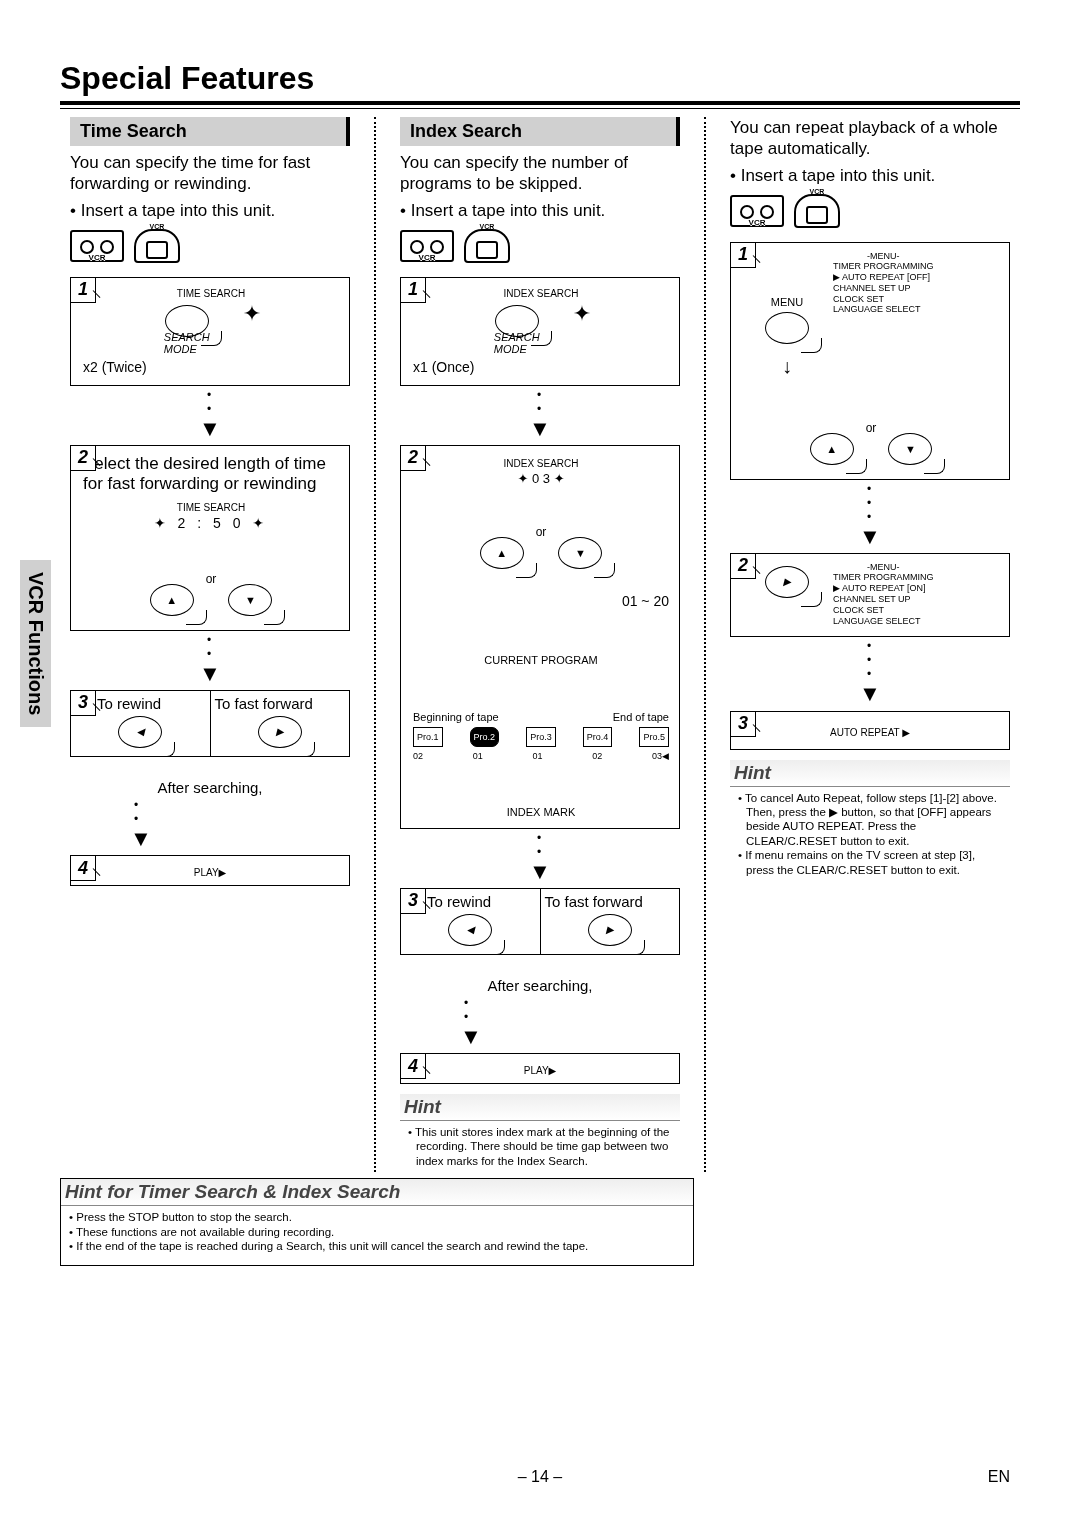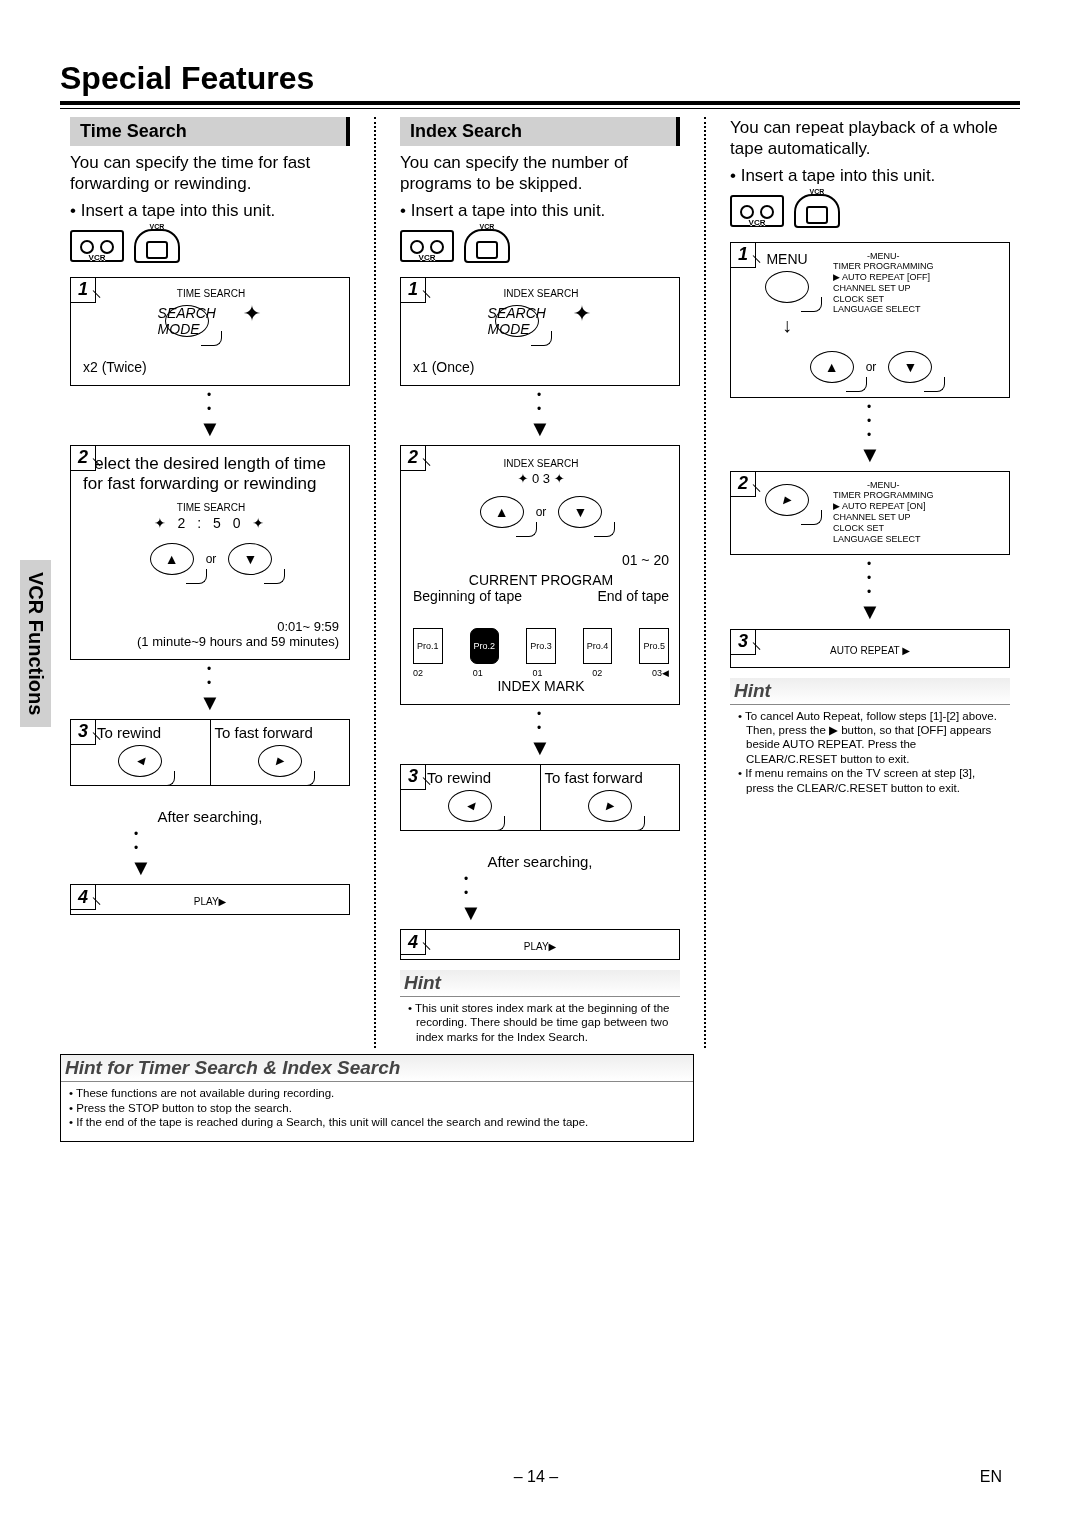--- a/index.html
+++ b/index.html
@@ -26,34 +26,34 @@
   .step-num { position:absolute; left:-1px; top:-1px; width:26px; height:26px; background:#fff; border:1px solid #000; font-style:italic; font-weight:bold; font-size:18px; display:flex; align-items:center; justify-content:center; }
   .step-num::after { content:''; position:absolute; right:-8px; top:50%; width:10px; height:1px; background:#000; transform:rotate(45deg); transform-origin:left center; }
   .step-label-top { text-align:center; font-size:10px; margin:2px 0; }
   .arrow-down { text-align:center; font-size:22px; line-height:0.6; margin:6px 0 2px 0; }
   .arrow-dots { text-align:center; font-size:12px; letter-spacing:2px; margin-top:2px; }
   .hint-header { font-style:italic; font-weight:bold; font-size:19px; color:#444; border-bottom:1px solid #888; padding:2px 4px; background:linear-gradient(to bottom,#eee,#fff); margin-top:10px; }
   .hint-body { font-size:11.5px; line-height:1.25; padding:4px 4px; }
   .hint-body li { margin-left:12px; list-style: none; text-indent:-8px; }
   .hint-body li::before { content:"• "; }
   .side-tab { position:absolute; left:20px; top:560px; writing-mode:vertical-rl; font-weight:bold; font-size:20px; background:#d0d0d0; padding:12px 4px; }
-  .footer { position:absolute; bottom:40px; left:0; right:8px; text-align:center; font-size:16px; }
+  .footer { position:absolute; bottom:40px; left:0; right:0; text-align:center; font-size:16px; }
   .footer .en { position:absolute; right:70px; }
   .btn-draw { width:44px; height:32px; border:1.5px solid #000; border-radius:50%; display:inline-flex; align-items:center; justify-content:center; font-size:10px; position:relative; margin:4px;font-style:italic; }
   .btn-draw::after { content:''; position:absolute; right:-14px; bottom:-10px; width:20px; height:14px; border:1.5px solid #000; border-left:none; border-top:none; border-radius:0 0 8px 0; }
   .or-row { display:flex; align-items:center; justify-content:center; gap:8px; font-size:12px; }
   .small { font-size:10px; }
-  .tiny { font-size:14px; }
+  .tiny { font-size:11px;margin-top:45px; }
   .split-box { display:flex; }
   .split-box > div { flex:1; padding:4px; text-align:center; }
   .split-box > div + div { border-left:1px solid #000; }
   .menu-box { font-size:9px; line-height:1.2; text-align:left; display:inline-block; }
   .menu-box .mtitle { text-align:center; }
   .prog-row { display:flex; justify-content:space-between; font-size:9px; margin-top:4px; }
-  .prog-cell { border:1px solid #000; padding:12px 3px;margin-top:20px; }
+  .prog-cell { border:1px solid #000; padding:4px 3px; }
   .jc { display:flex; justify-content:center; }
   .bottom-hint-box { border:1px solid #000; margin-top:6px; padding-bottom:8px; width:66%; }
 </style>
 </head>
 <body>
 
 <div class="side-tab">VCR Functions</div>
 
 <div class="page">
   <div class="title">Special Features</div>
@@ -93,24 +93,20 @@
         <div style="font-size:17px;">Select the desired length of time for fast forwarding or rewinding</div>
         <div class="step-label-top" style="margin-top:8px;">TIME SEARCH</div>
         <div class="jc">
             <span style="font-size:14px; letter-spacing:4px;">✦ <span>2 : 5 0</span> ✦</span>
           </div>
         <div class="or-row" style="margin-top:8px;">
           <span class="btn-draw tiny">▲</span>
           <span>or</span>
           <span class="btn-draw tiny">▼</span>
         </div>
-        <div style="text-align:right; font-size:13px; margin-top:40px;">
-          <div>0:01~ 9:59</div>
-          <div>(1 minute~9 hours and 59 minutes)</div>
-        </div>
       </div>
       <div class="arrow-dots">•<br>•</div>
       <div class="arrow-down">▼</div>
 
       <div class="step-box" style="padding:0;">
         <div class="step-num">3</div>
         <div class="split-box">
           <div>
             <div style="font-size:15px; text-align:left; padding-left:22px;">To rewind</div>
             <span class="btn-draw">◀</span>
@@ -293,22 +289,22 @@
         <li>To cancel Auto Repeat, follow steps [1]-[2] above. Then, press the ▶ button, so that [OFF] appears beside AUTO REPEAT.  Press the CLEAR/C.RESET button to exit.</li>
         <li>If menu remains on the TV screen at step [3], press the CLEAR/C.RESET button to exit.</li>
       </div>
     </div>
 
   </div>
 
   <div class="bottom-hint-box">
     <div class="hint-header" style="margin-top:0;">Hint for Timer Search &amp; Index Search</div>
     <div class="hint-body">
+      <li>Press the STOP button to stop the search.</li>
       <li>These functions are not available during recording.</li>
-      <li>Press the STOP button to stop the search.</li>
       <li>If the end of the tape is reached during a Search, this unit will cancel the search and rewind the tape.</li>
     </div>
   </div>
 
 </div>
 
 <div class="footer">
   <span>– 14 –</span>
   <span class="en">EN</span>
 </div>

